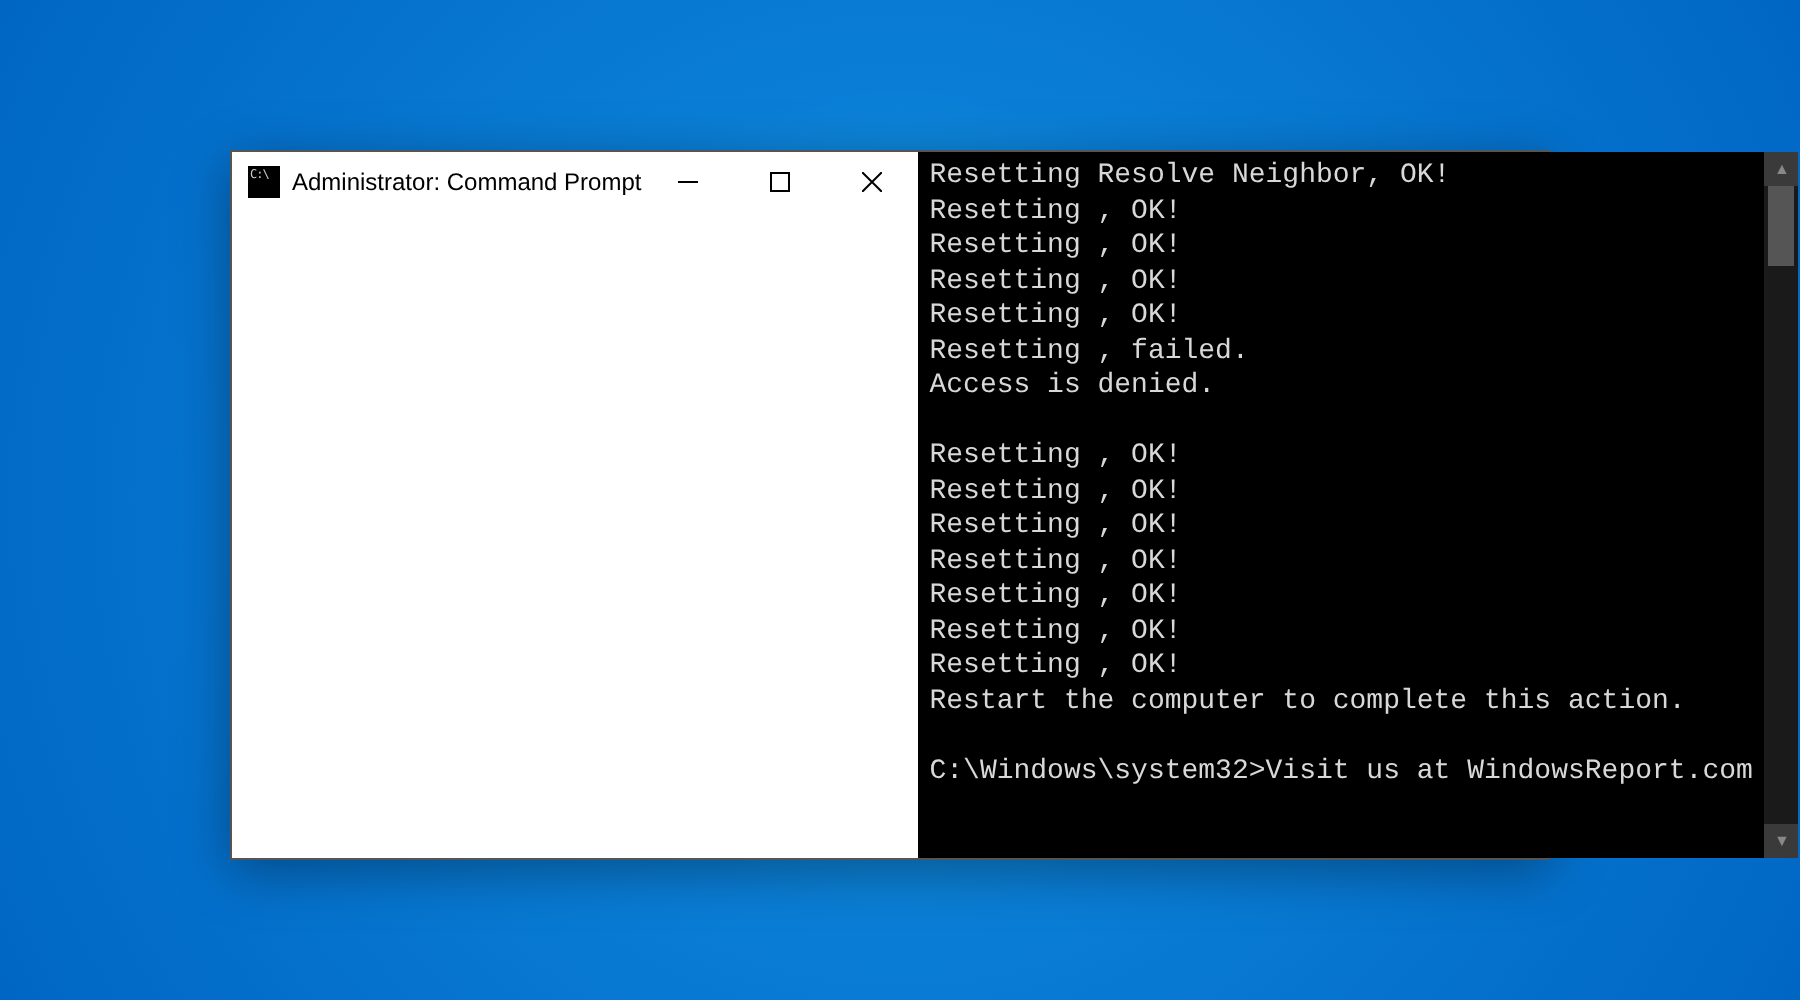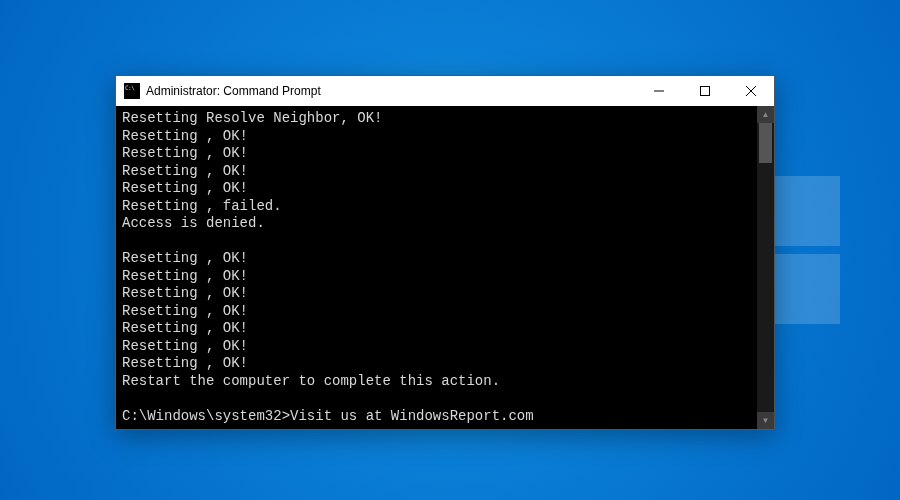--- a/index.html
+++ b/index.html
@@ -31,21 +31,21 @@
     .window {
       position: absolute;
       left: 115px;
       top: 75px;
       width: 660px;
       height: 355px;
       background: #fff;
       border: 1px solid #555;
       box-shadow: 0 6px 25px rgba(0,0,0,0.35);
       display: flex;
-      flex-direction: column;
+      flex-direction: row;
     }
     .titlebar {
       height: 30px;
       background: #fff;
       display: flex;
       align-items: center;
       flex-shrink: 0;
     }
     .titlebar-icon {
       width: 16px;

